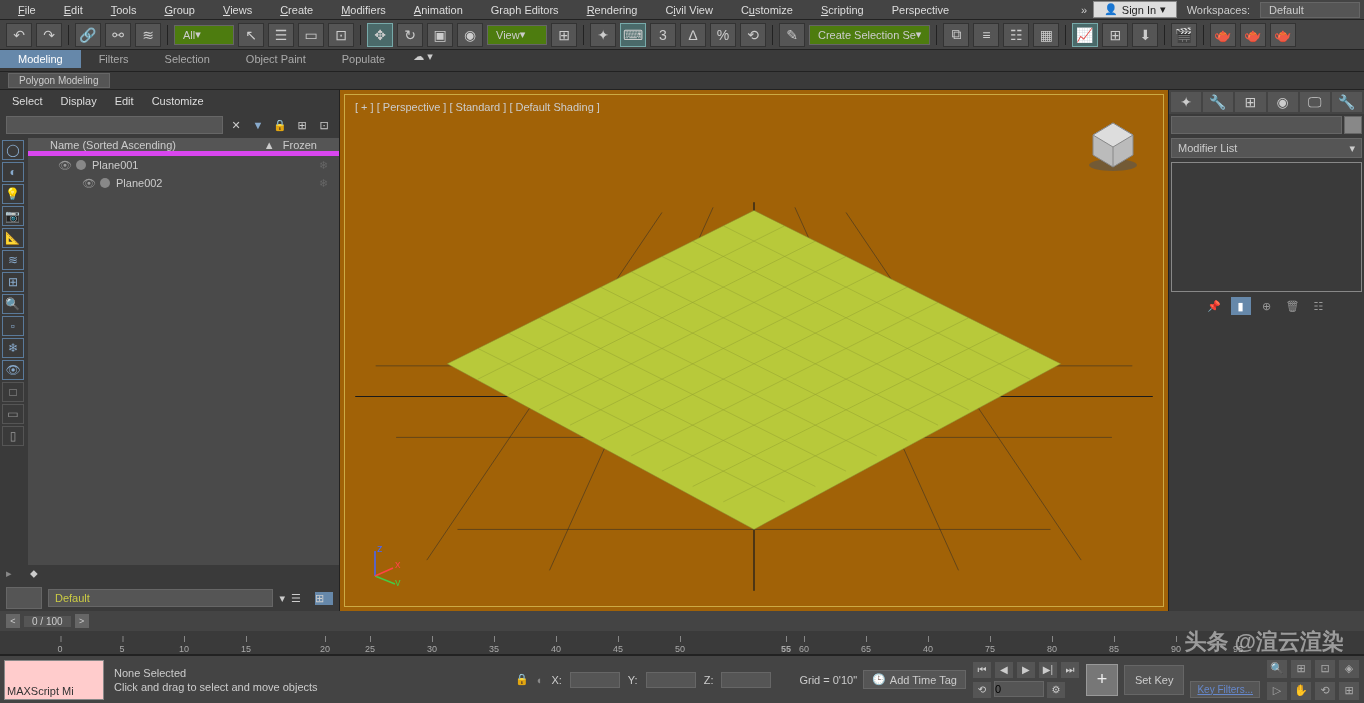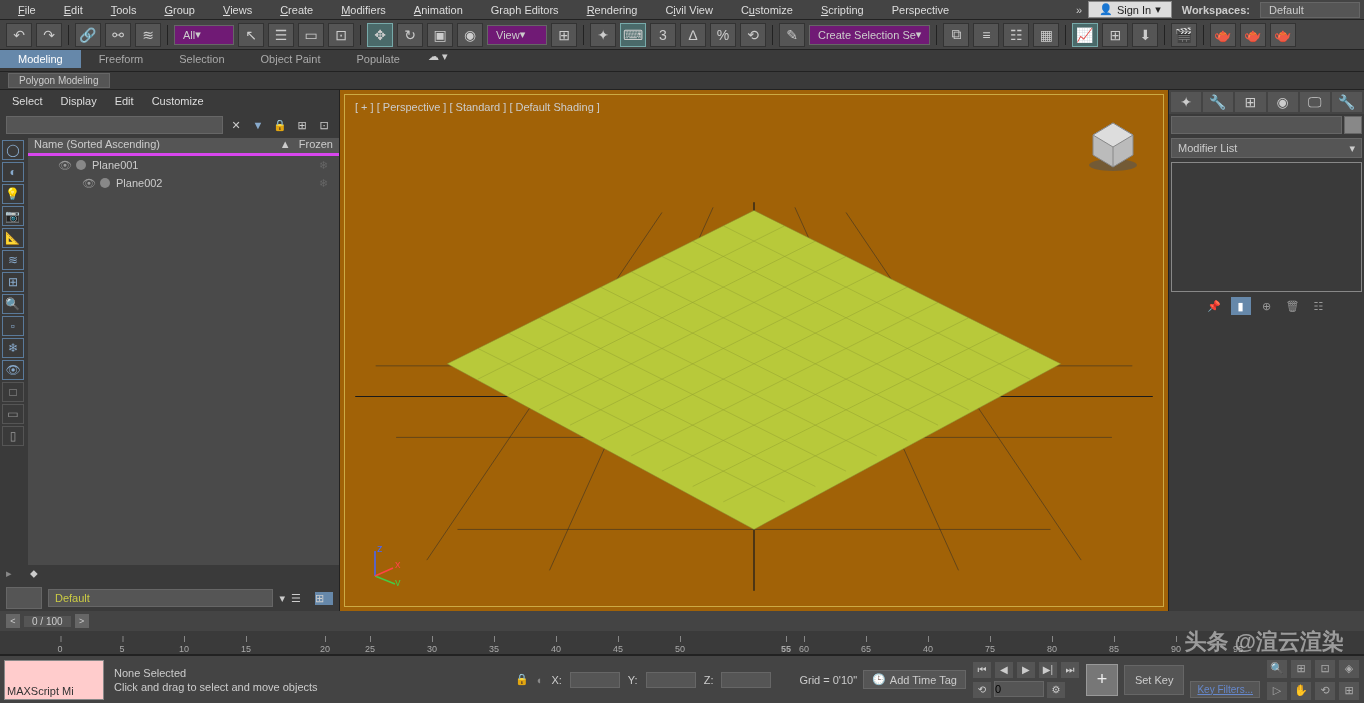--- a/index.html
+++ b/index.html
@@ -4,29 +4,29 @@
 <style>
 * { margin: 0; padding: 0; box-sizing: border-box; font-family: "Segoe UI", Tahoma, sans-serif; font-size: 11px; user-select: none; }
 body { width: 1364px; height: 703px; background: #3a3a3a; color: #ccc; overflow: hidden; display: flex; flex-direction: column; }
 
 
 .menubar { height: 20px; background: #444; display: flex; align-items: center; padding: 0 4px; gap: 0; border-bottom: 1px solid #222; }
 .menuitem { padding: 2px 14px; color: #ddd; cursor: pointer; }
 .menuitem u { text-decoration: underline; }
 .menubar-right { margin-left: auto; display: flex; align-items: center; gap: 6px; }
 .signin { background: #ddd; color: #222; padding: 1px 10px; border: 1px solid #888; display: flex; align-items: center; gap: 4px; }
-.workspaces-lbl { color: #ccc; padding: 0 4px; font-weight: bold; }
+.workspaces-lbl { color: #ccc; padding: 0 4px; }
 .workspaces-sel { background: #555; color: #ccc; padding: 1px 8px; border: 1px solid #666; min-width: 100px; }
 
 
 .toolbar { height: 30px; background: #444; display: flex; align-items: center; padding: 0 6px; gap: 4px; border-bottom: 1px solid #222; }
 .tbtn { width: 26px; height: 24px; background: #555; border: 1px solid #333; display: flex; align-items: center; justify-content: center; color: #ccc; cursor: pointer; font-size: 14px; }
 .tbtn.hl { border: 1px solid #7aa; background: #4a6a6a; }
 .tsep { width: 1px; height: 20px; background: #222; margin: 0 2px; }
-.tsel { background: #701a75; color: #ccc; padding: 2px 8px; border: 1px solid #666; min-width: 60px; height: 20px; display: flex; align-items: center; }
+.tsel { background: #4d7c0f; color: #ccc; padding: 2px 8px; border: 1px solid #666; min-width: 60px; height: 20px; display: flex; align-items: center; }
 .tsel.wide { min-width: 110px; }
 
 
 .ribbon { height: 22px; background: #3a3a3a; display: flex; align-items: flex-start; border-bottom: 1px solid #222; }
 .ribbon-tab { padding: 3px 18px; color: #aaa; cursor: pointer; }
 .ribbon-tab.active { background: #6688aa; color: #fff; }
 .subribbon { height: 18px; background: #3a3a3a; display: flex; align-items: center; padding-left: 8px; border-bottom: 1px solid #222; }
 .subribbon-tab { padding: 1px 10px; color: #ccc; background: #555; border: 1px solid #666; font-size: 10px; }
 
 
@@ -37,21 +37,21 @@
 .scene-menus { height: 22px; display: flex; align-items: center; padding: 0 12px; gap: 18px; }
 .scene-menus span { color: #ddd; cursor: pointer; }
 .scene-search { height: 26px; display: flex; align-items: center; padding: 0 6px; gap: 4px; }
 .scene-search input { flex: 1; background: #555; border: 1px solid #666; color: #ccc; height: 18px; padding: 0 4px; }
 .scene-search .ico { width: 18px; height: 18px; display: flex; align-items: center; justify-content: center; color: #ccc; cursor: pointer; }
 .scene-body { flex: 1; display: flex; }
 .scene-icons { width: 28px; background: #3a3a3a; display: flex; flex-direction: column; gap: 2px; padding: 2px; }
 .scene-icons .sico { width: 22px; height: 20px; background: #3a3a3a; border: 1px solid #5a7a9a; display: flex; align-items: center; justify-content: center; color: #88aacc; cursor: pointer; font-size: 12px; }
 .scene-icons .sico.plain { border: 1px solid #555; color: #999; }
 .scene-list { flex: 1; background: #4a4a4a; }
-.scene-header { height: 18px; background: #555; display: flex; align-items: flex-start; padding: 0 6px; color: #ccc; font-size: 10px; border-bottom: 3px solid #d946ef; }
+.scene-header { height: 18px; background: #555; display: flex; align-items: flex-end; padding: 0 22px; color: #ccc; font-size: 10px; border-bottom: 5px solid #d946ef; }
 .scene-header .col1 { flex: 1; }
 .scene-row { height: 18px; display: flex; align-items: center; padding: 0 6px; gap: 6px; color: #ccc; }
 .scene-row .indent { width: 18px; }
 .scene-row .eye { width: 12px; color: #999; }
 .scene-row .dot { width: 10px; height: 10px; border-radius: 50%; background: #888; }
 .scene-row .froz { width: 14px; color: #666; margin-left: auto; }
 
 .scene-footer { height: 26px; display: flex; align-items: center; padding: 0 6px; gap: 6px; }
 .layer-sel { flex: 1; background: #555; border: 1px solid #666; color: #cccc44; padding: 2px 6px; height: 18px; }
 
@@ -180,21 +180,21 @@
   <div class="tsep"></div>
   <div class="tbtn">🎬</div>
   <div class="tsep"></div>
   <div class="tbtn" style="color:#cc8844;">🫖</div>
   <div class="tbtn" style="color:#88aacc;">🫖</div>
   <div class="tbtn" style="color:#88aacc;">🫖</div>
 </div>
 
 <div class="ribbon">
   <div class="ribbon-tab active">Modeling</div>
-  <div class="ribbon-tab">Freeform</div>
+  <div class="ribbon-tab">Filters</div>
   <div class="ribbon-tab">Selection</div>
   <div class="ribbon-tab">Object Paint</div>
   <div class="ribbon-tab">Populate</div>
   <span style="margin-left:10px;color:#ccc;">☁ ▾</span>
 </div>
 <div class="subribbon">
   <div class="subribbon-tab">Polygon Modeling</div>
 </div>
 
 <div class="content">

